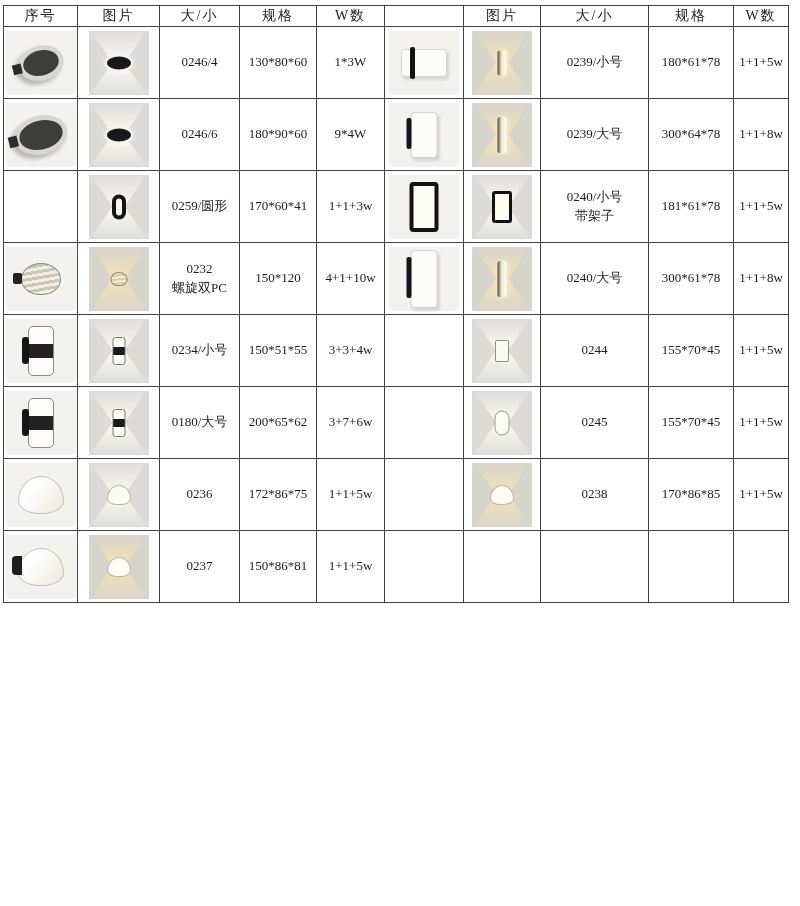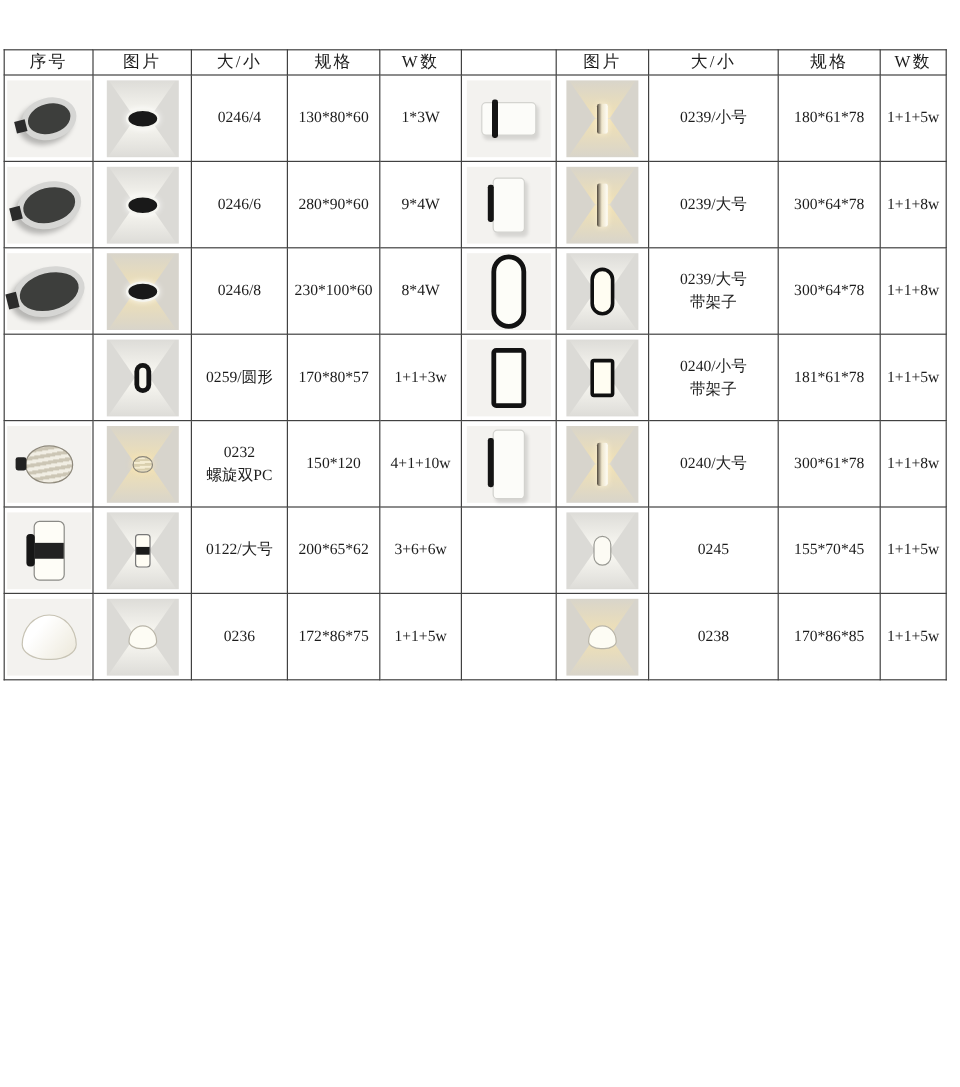--- a/index.html
+++ b/index.html
@@ -1,20 +1,20 @@
 <!DOCTYPE html>
 <html><head>
 <meta charset="utf-8">
 <style>
   html,body{margin:0;padding:0;}
   body{
     width:800px;height:906px;overflow:hidden;background:#ffffff;
     font-family:"Liberation Serif","DejaVu Serif",serif;color:#1c1c1c;
   }
-  .page{padding:5px 2px 0 3px;margin-top:36px;}
+  .page{padding:5px 2px 0 3px;}
   table.sheet{border-collapse:collapse;table-layout:fixed;}
   .sheet th,.sheet td{
     border:1px solid #414141;padding:0;text-align:center;vertical-align:middle;overflow:hidden;
   }
   .sheet thead th{height:20px;font-size:14px;font-weight:normal;letter-spacing:2px;}
   .sheet tbody tr{height:72px;}
   td.txt{font-size:13px;line-height:1.45;white-space:pre-line;}
 
   
   .photo-box{position:relative;width:70px;height:64px;margin:0 auto;background:#f3f2ef;}
@@ -155,74 +155,45 @@
               <div class="photo-box">
                 <div class="pshape p-oval-disc md"></div>
               </div>
             </td>
             <td>
               <div class="render-box beam-white">
                 <div class="rshape r-disc"></div>
               </div>
             </td>
             <td class="txt">0246/6</td>
-            <td class="txt">280*90*60</td>
+            <td class="txt">180*90*60</td>
             <td class="txt">9*4W</td>
             <td>
               <div class="photo-box">
                 <div class="pshape p-panel-v"></div>
               </div>
             </td>
             <td>
               <div class="render-box beam-warm">
                 <div class="rshape r-bar-tall"></div>
               </div>
             </td>
             <td class="txt">0239/大号</td>
             <td class="txt">300*64*78</td>
             <td class="txt">1+1+8w</td>
           </tr>
           <tr>
-            <td>
-              <div class="photo-box">
-                <div class="pshape p-oval-disc lg"></div>
-              </div>
-            </td>
-            <td>
-              <div class="render-box beam-warm">
-                <div class="rshape r-disc"></div>
-              </div>
-            </td>
-            <td class="txt">0246/8</td>
-            <td class="txt">230*100*60</td>
-            <td class="txt">8*4W</td>
-            <td>
-              <div class="photo-box">
-                <div class="pshape p-frame-oval tall"></div>
-              </div>
-            </td>
-            <td>
-              <div class="render-box beam-white">
-                <div class="rshape r-frame-oval-tall"></div>
-              </div>
-            </td>
-            <td class="txt">0239/大号
-带架子</td>
-            <td class="txt">300*64*78</td>
-            <td class="txt">1+1+8w</td>
-          </tr>
-          <tr>
             <td></td>
             <td>
               <div class="render-box beam-white">
                 <div class="rshape r-slot-oval"></div>
               </div>
             </td>
             <td class="txt">0259/圆形</td>
-            <td class="txt">170*80*57</td>
+            <td class="txt">170*60*41</td>
             <td class="txt">1+1+3w</td>
             <td>
               <div class="photo-box">
                 <div class="pshape p-frame-rect"></div>
               </div>
             </td>
             <td>
               <div class="render-box beam-white">
                 <div class="rshape r-frame-rect"></div>
               </div>
@@ -265,23 +236,47 @@
             <td>
               <div class="photo-box">
                 <div class="pshape p-twin"></div>
               </div>
             </td>
             <td>
               <div class="render-box beam-white">
                 <div class="rshape r-twin"></div>
               </div>
             </td>
-            <td class="txt">0122/大号</td>
+            <td class="txt">0234/小号</td>
+            <td class="txt">150*51*55</td>
+            <td class="txt">3+3+4w</td>
+            <td></td>
+            <td>
+              <div class="render-box beam-white">
+                <div class="rshape r-small-rect"></div>
+              </div>
+            </td>
+            <td class="txt">0244</td>
+            <td class="txt">155*70*45</td>
+            <td class="txt">1+1+5w</td>
+          </tr>
+          <tr>
+            <td>
+              <div class="photo-box">
+                <div class="pshape p-twin"></div>
+              </div>
+            </td>
+            <td>
+              <div class="render-box beam-white">
+                <div class="rshape r-twin"></div>
+              </div>
+            </td>
+            <td class="txt">0180/大号</td>
             <td class="txt">200*65*62</td>
-            <td class="txt">3+6+6w</td>
+            <td class="txt">3+7+6w</td>
             <td></td>
             <td>
               <div class="render-box beam-white">
                 <div class="rshape r-small-oval"></div>
               </div>
             </td>
             <td class="txt">0245</td>
             <td class="txt">155*70*45</td>
             <td class="txt">1+1+5w</td>
           </tr>
@@ -301,17 +296,37 @@
             <td class="txt">1+1+5w</td>
             <td></td>
             <td>
               <div class="render-box beam-warm">
                 <div class="rshape r-dome"></div>
               </div>
             </td>
             <td class="txt">0238</td>
             <td class="txt">170*86*85</td>
             <td class="txt">1+1+5w</td>
+          </tr>
+          <tr>
+            <td>
+              <div class="photo-box">
+                <div class="pshape p-dome black"></div>
+              </div>
+            </td>
+            <td>
+              <div class="render-box beam-warm">
+                <div class="rshape r-dome"></div>
+              </div>
+            </td>
+            <td class="txt">0237</td>
+            <td class="txt">150*86*81</td>
+            <td class="txt">1+1+5w</td>
+            <td></td>
+            <td></td>
+            <td class="txt"></td>
+            <td class="txt"></td>
+            <td class="txt"></td>
           </tr>
         </tbody>
       </table>
     </div>
 </div>
 
 </body></html>

